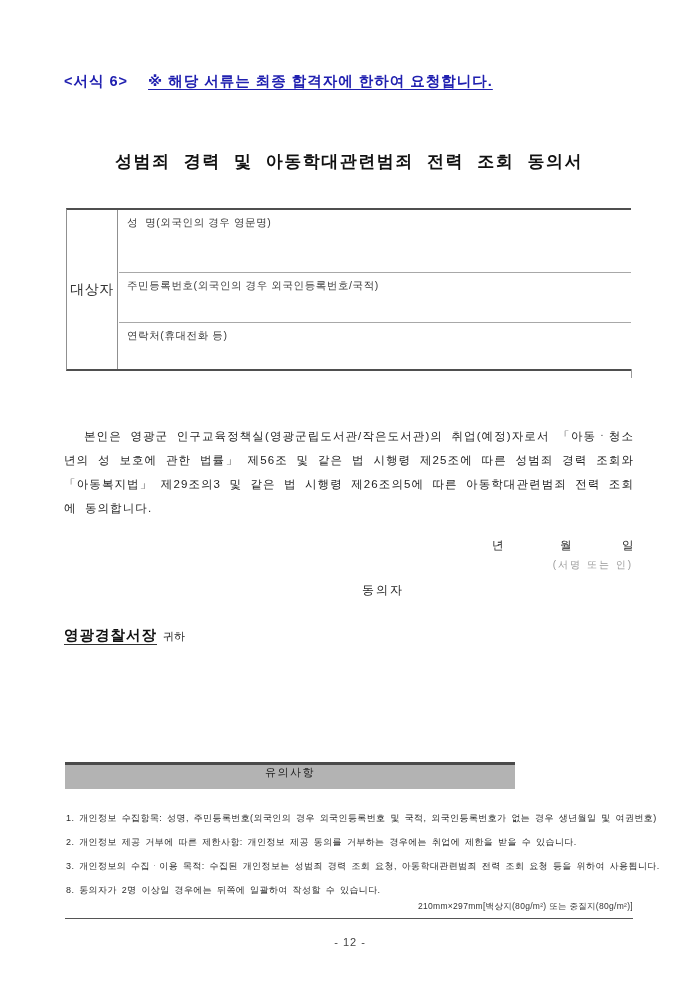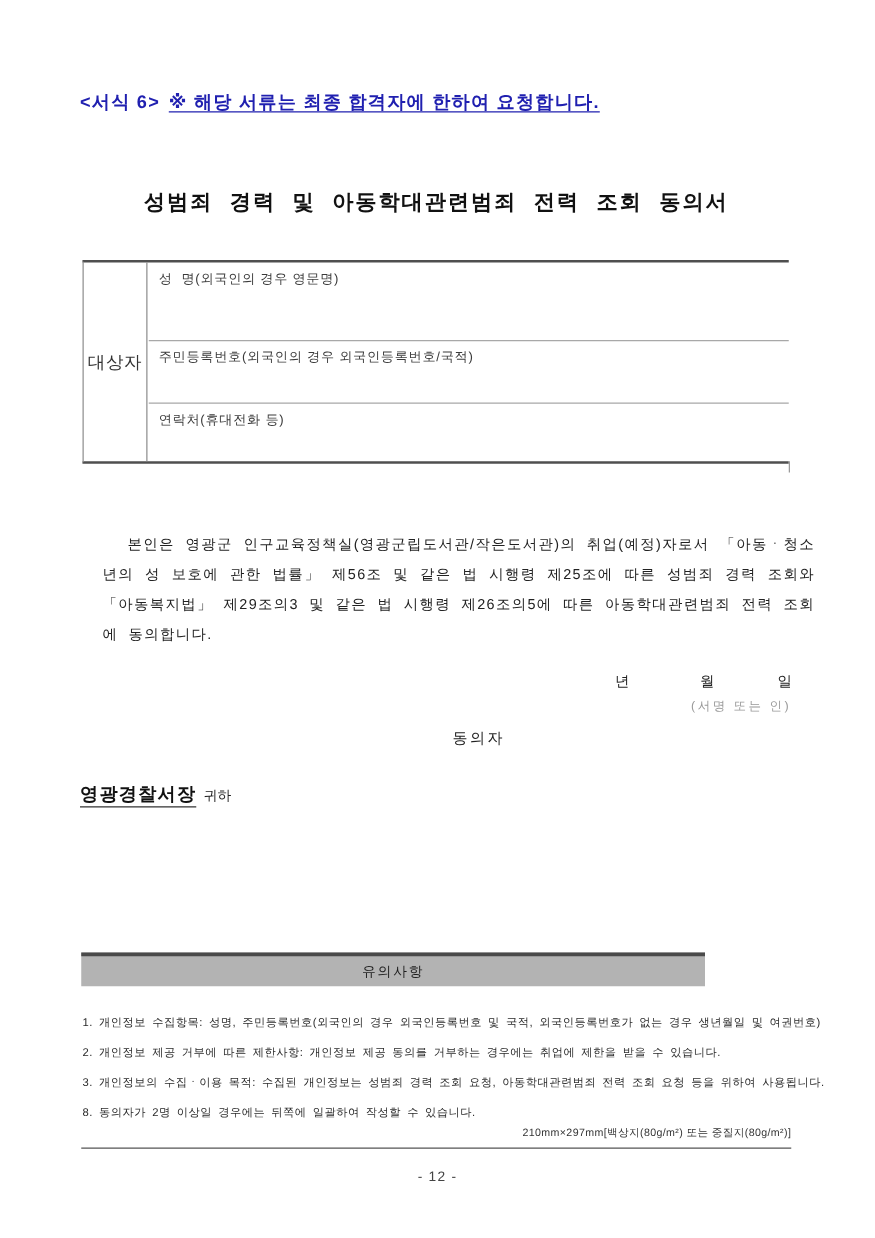--- a/index.html
+++ b/index.html
@@ -5,55 +5,55 @@
   * { margin:0; padding:0; box-sizing:border-box; }
   html,body { background:#ffffff; }
   body { font-family:"Liberation Sans","DejaVu Sans",sans-serif; color:#222; }
   .page {
     position:relative; width:700px; height:990px; background:#ffffff;
     overflow:hidden;
   }
 
   
   .form-header { position:absolute; left:64px; top:72px; font-size:14.5px; font-weight:bold; color:#2020b0; letter-spacing:1px; white-space:nowrap; }
-  .form-label { margin-right:7px; }
+  .form-label { margin-right:20px; }
   .form-notice { text-decoration:underline; text-underline-offset:3px; }
   .regulation { position:absolute; left:64px; top:108px; font-size:9.5px; color:#3a3a3a; letter-spacing:1px; font-weight:bold; white-space:nowrap; }
 
   
   .doc-title { position:absolute; left:65px; top:150px; width:568px; text-align:center; font-size:17px; font-weight:bold; color:#111; letter-spacing:1.5px; word-spacing:7px; white-space:nowrap; }
 
   
   .doc-table { position:absolute; left:66px; top:208px; width:565px; height:163px; border-top:2px solid #4f4f4f; border-bottom:2px solid #4f4f4f; border-left:1px solid #909090; }
   .group-cell { position:absolute; left:0; top:0; width:51px; height:100%; border-right:1px solid #909090; display:flex; align-items:center; justify-content:center; font-size:14px; color:#333; letter-spacing:0.5px; }
   .t-row { position:absolute; left:52px; right:0; }
   .t-row .cell-label { padding:6px 0 0 8px; font-size:10.5px; color:#3a3a3a; letter-spacing:0.6px; white-space:pre-wrap; }
   .t-row1 { top:0; height:62px; }
   .t-row2 { top:62px; height:50px; border-top:1px solid #a8a8a8; }
   .t-row3 { top:112px; bottom:0; border-top:1px solid #a8a8a8; }
   .corner-tick { position:absolute; right:-1px; bottom:-9px; width:1px; height:9px; background:#9a9a9a; }
 
   
-  .consent { position:absolute; left:64px; top:424px; width:570px; font-size:11.5px; line-height:24px; color:#222; text-align:justify; letter-spacing:1.1px; word-spacing:4px; text-indent:20px;margin-left:18px; }
+  .consent { position:absolute; left:64px; top:424px; width:570px; font-size:11.5px; line-height:24px; color:#222; text-align:justify; letter-spacing:1.1px; word-spacing:4px; text-indent:20px; }
 
   
   .date-unit { position:absolute; top:538px; font-size:11.5px; color:#222; }
   .date-year { left:492px; }
   .date-month { left:560px; }
   .date-day { left:622px; }
   .signer-label { position:absolute; left:362px; top:582px; font-size:12px; color:#222; letter-spacing:2px; }
   .sign-hint { position:absolute; right:67px; top:558px; font-size:10px; color:#9a9a9a; letter-spacing:2px; }
 
   
   .addressee-row { position:absolute; left:64px; top:626px; white-space:nowrap; }
   .addressee { font-size:14.5px; font-weight:bold; color:#111; letter-spacing:1px; border-bottom:1.5px solid #333; padding-bottom:1px; }
   .addressee-suffix { font-size:11px; color:#222; margin-left:6px; }
 
   
-  .notes-bar { position:absolute; left:65px; top:762px; width:499px; height:27px; background:#b3b3b3; border-top:3px solid #4a4a4a; display:flex; align-items:center; justify-content:center; font-size:11px; color:#1d1d1d; letter-spacing:1.5px; }
+  .notes-bar { position:absolute; left:65px; top:762px; width:450px; height:27px; background:#b3b3b3; border-top:3px solid #4a4a4a; display:flex; justify-content:center; font-size:11px; color:#1d1d1d; letter-spacing:1.5px; }
   .notes-list { position:absolute; left:66px; top:812px; width:580px; }
   .notes-list .note-item { font-size:9px; color:#2a2a2a; letter-spacing:0.4px; word-spacing:2px; white-space:nowrap; margin-bottom:11px; }
 
   
   .paper-spec { position:absolute; right:67px; top:901px; font-size:8.5px; color:#333; letter-spacing:0.3px;margin-left:28px; }
   .footer-rule { position:absolute; left:65px; top:918px; width:568px; border-top:1.5px solid #555; }
   .page-number { position:absolute; left:0; top:936px; width:700px; text-align:center; font-size:11px; color:#444; letter-spacing:1px; }
 </style>
 </head>
 <body>

